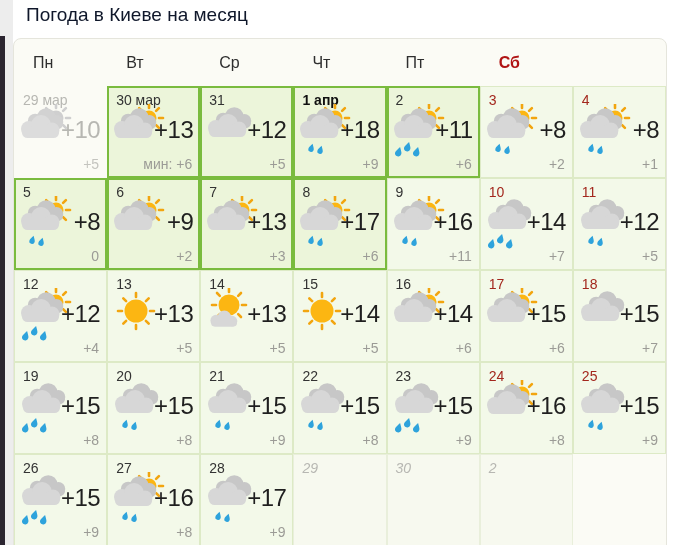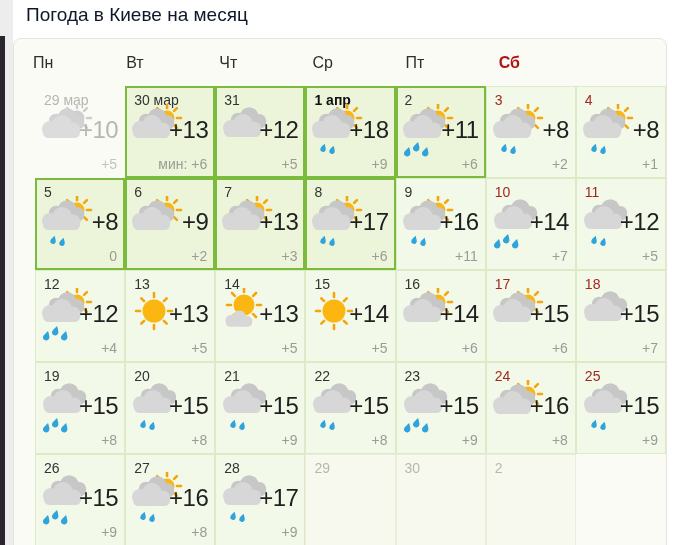--- a/index.html
+++ b/index.html
@@ -10,25 +10,25 @@
   .left-gutter{position:absolute;left:0;top:0;width:13px;height:545px;background:#ededed;}
   .dark-strip{position:absolute;left:0;top:36px;width:5px;height:509px;background:#2b2530;}
   .page-title{position:absolute;left:26px;top:4px;margin:0;font-size:19px;font-weight:400;color:#0f172a;}
   .card{
     position:absolute;left:13px;top:38px;width:654px;height:520px;box-sizing:border-box;
     background:#fbfbf5;border:1px solid #e5e5dc;border-radius:8px;overflow:hidden;
   }
   .weekdays{display:grid;grid-template-columns:repeat(7,1fr);height:47px;align-items:center;}
   .weekday{padding-left:19px;font-size:16px;color:#2e2e2e;}
   .weekday.weekend{color:#b01414;font-weight:bold;}
-  .grid{display:grid;grid-template-columns:repeat(7,1fr);grid-auto-rows:92px;margin-left:21px;}
+  .grid{display:grid;grid-template-columns:repeat(7,1fr);grid-auto-rows:92px;}
   .cell{position:relative;box-sizing:border-box;background:#f3f9e9;outline:1px solid #ddeac6;outline-offset:-1px;}
   .cell.detail{background:#ecf5da;outline:2px solid #7abb3e;outline-offset:-2px;z-index:2;}
   .cell.past{background:transparent;outline:none;}
-  .cell.tail{background:#f7f9ef;outline:1px solid #e9efdb;outline-offset:-1px;}
+  .cell.tail{background:#f7f9ef;outline:1px solid #e9efdb;outline-offset:-1px;font-style:italic;}
   .date{position:absolute;top:6px;left:9px;font-size:14px;color:#333;}
   .date.weekend{color:#a3271d;}
   .date.dim{color:#b7b7b2;}
   .cell.today .date{font-weight:bold;color:#111;}
   .icon{position:absolute;left:2px;top:18px;width:58px;height:58px;}
   .tmax{position:absolute;right:7px;top:30px;font-size:24px;color:#1f1f1f;letter-spacing:-0.5px;}
   .tmin{position:absolute;right:8px;bottom:6px;font-size:14px;color:#9b9b96;}
   .cell.past .tmax{color:#b7b7b2;}
   .cell.past .tmin{color:#c4c4bf;}
 </style>
@@ -36,22 +36,22 @@
 <body>
 
 <div class="left-gutter"></div>
 <div class="dark-strip"></div>
 <h1 class="page-title">Погода в Киеве на месяц</h1>
 
 <div class="card">
   <div class="weekdays">
       <div class="weekday">Пн</div>
       <div class="weekday">Вт</div>
+      <div class="weekday">Ср</div>
       <div class="weekday">Чт</div>
-      <div class="weekday">Ср</div>
       <div class="weekday">Пт</div>
       <div class="weekday weekend">Сб</div>
     </div>
   <div class="grid">
       <div class="cell past">
         <span class="date dim">29 мар</span>
         <span class="icon"><svg viewBox="0 0 58 56" width="58" height="56">
             <g stroke="#cfcfcf" stroke-width="2.6" stroke-linecap="round">
               <line x1="50.0" y1="14.0" x2="54.0" y2="14.0"></line>
               <line x1="47.1" y1="21.1" x2="49.9" y2="23.9"></line>

